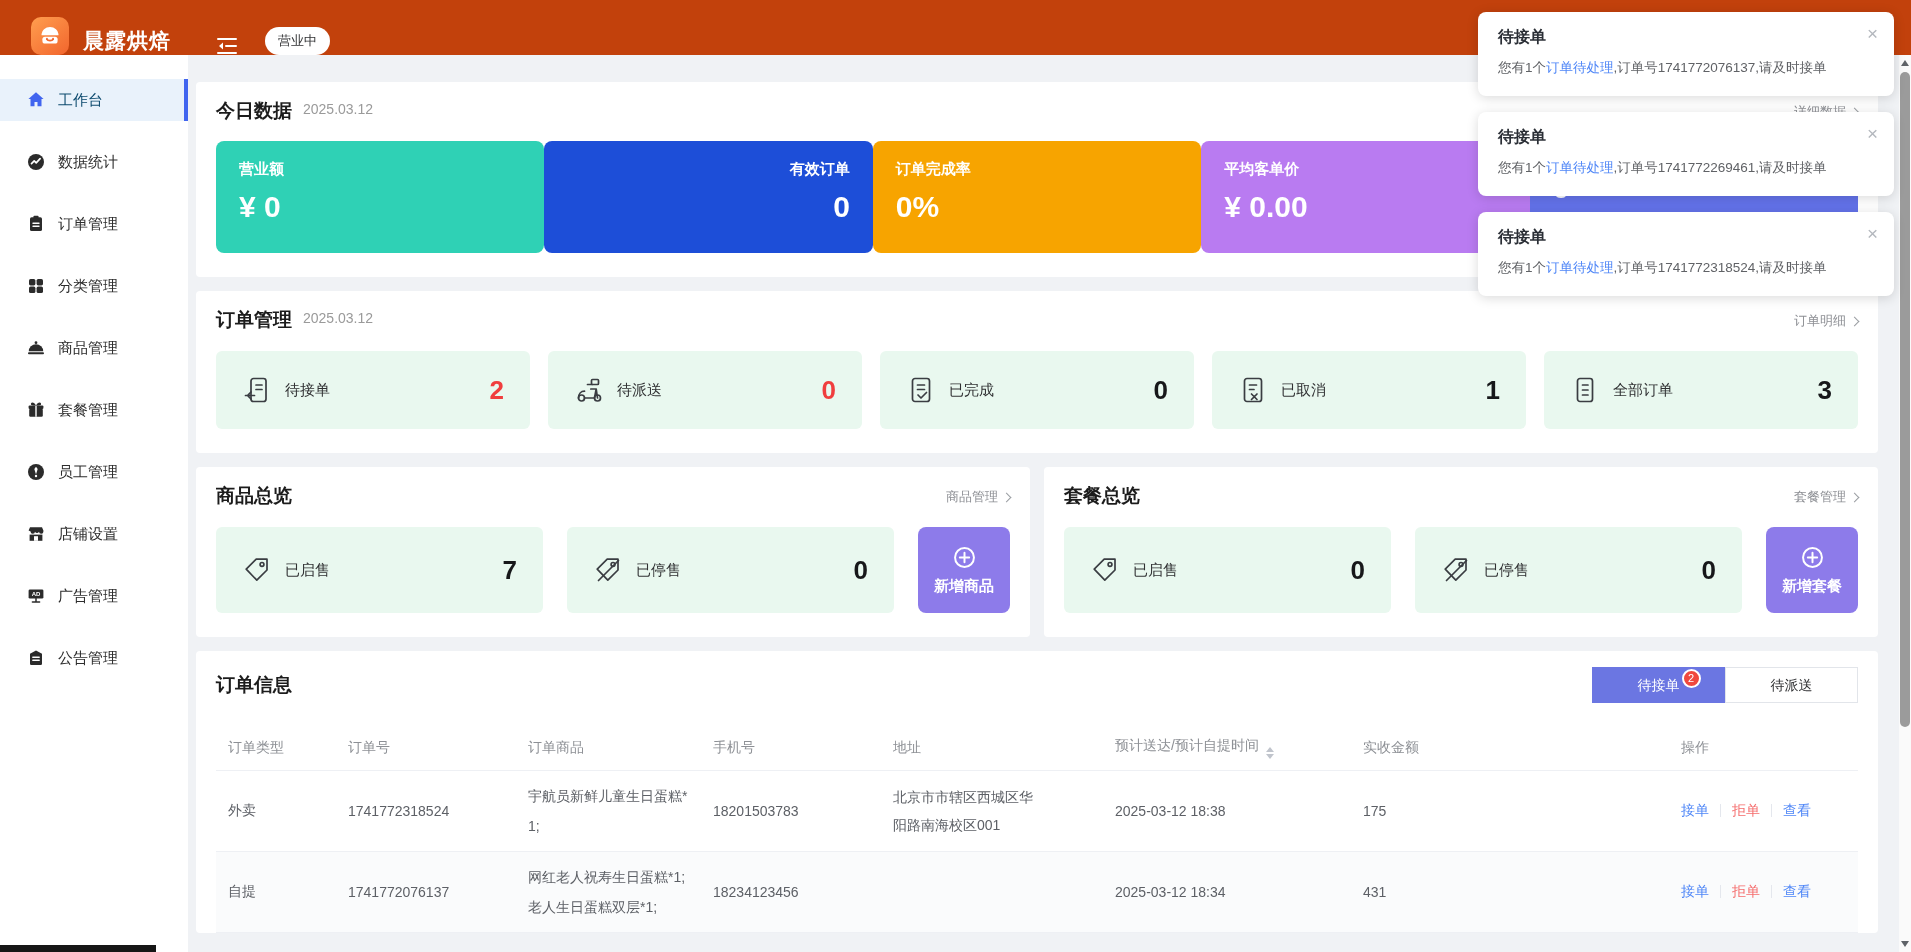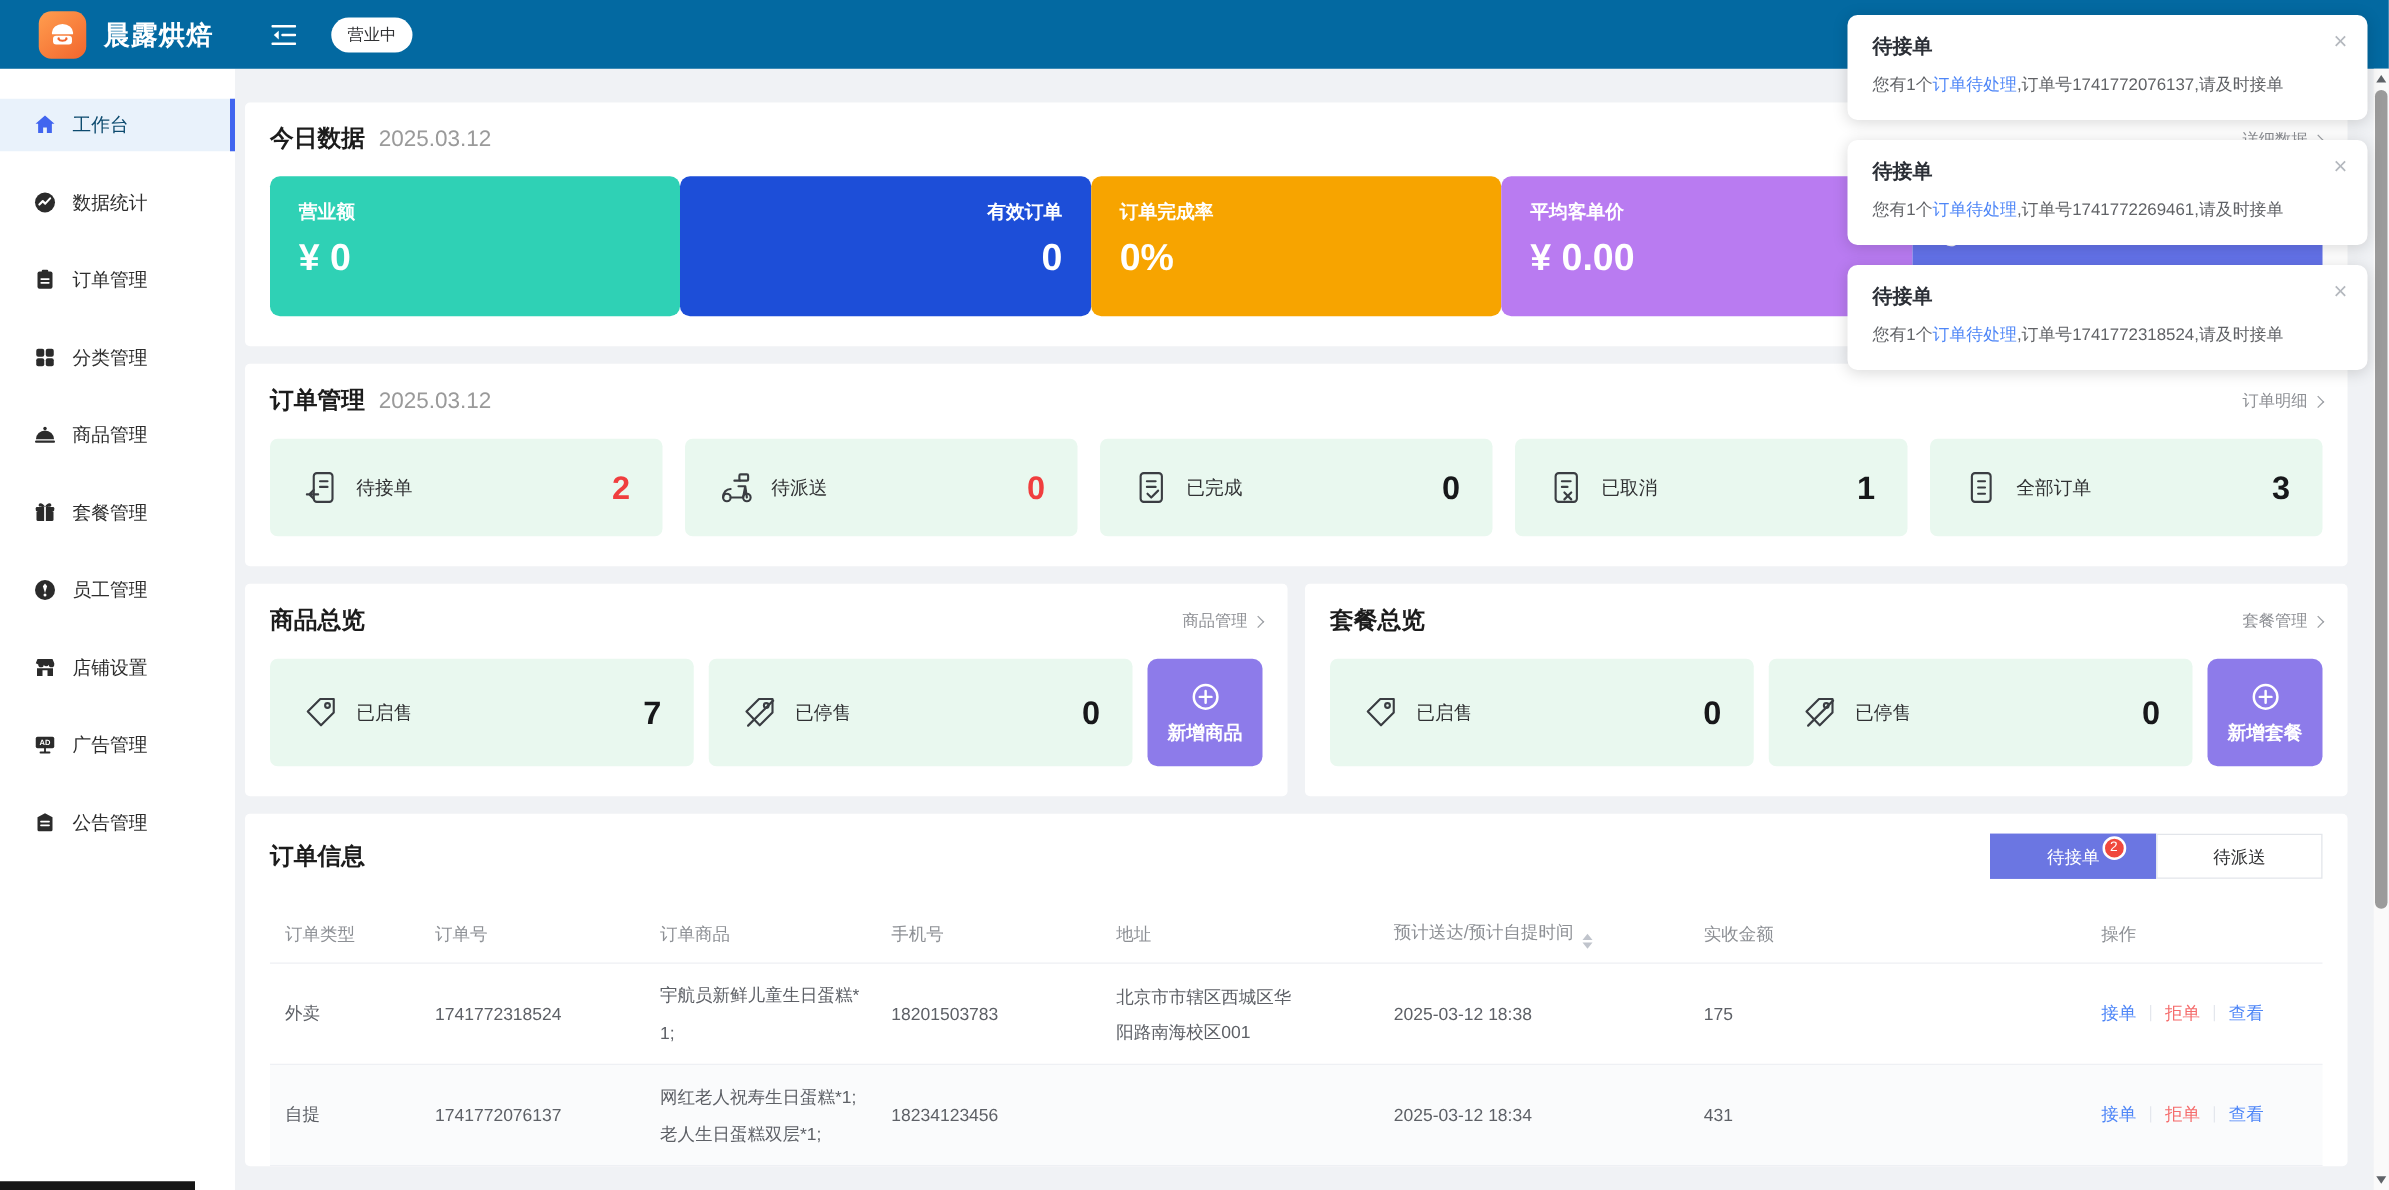--- a/index.html
+++ b/index.html
@@ -1,58 +1,58 @@
 <!DOCTYPE html>
 <html><head>
 <meta charset="utf-8">
 <style>
   *{margin:0;padding:0;box-sizing:border-box}
   html,body{width:1911px;height:952px}
   body{position:relative;font-family:"Liberation Sans",sans-serif;background:#f0f2f5;overflow:hidden;color:#303133}
 
   
-  .topbar{position:absolute;top:0;left:0;width:1911px;height:55px;background:#0369a1;display:flex;align-items:center;z-index:40}
+  .topbar{position:absolute;top:0;left:0;width:1911px;height:55px;background:#c2410c;display:flex;align-items:flex-end;z-index:40}
   .logo{width:38px;height:38px;margin-left:31px;border-radius:10px;background:linear-gradient(140deg,#ff9e4f,#f2652d);display:flex;align-items:center;justify-content:center;flex:0 0 auto}
   .brand{color:#fff;font-size:21px;font-weight:bold;margin-left:14px;letter-spacing:1px}
   .fold-icon{margin-left:46px;display:flex;cursor:pointer}
   .status-badge{margin-left:28px;background:#fff;border-radius:15px;padding:5px 13px;font-size:13px;color:#303133;cursor:pointer}
 
   
   .sidebar{position:absolute;top:55px;left:0;width:188px;height:897px;background:#fff;padding-top:24px;z-index:30}
   .side-item{height:42px;display:flex;align-items:center;padding-left:27px;margin-bottom:20px;font-size:15px;color:#2d2d2d;cursor:pointer;position:relative}
   .side-item .s-icon{width:18px;height:18px;margin-right:13px;display:flex;color:#2b2b2b}
   .side-item.active{background:#e9f2fb;color:#0c4a6e}
   .side-item.active .s-icon{color:#4165ef}
   .side-item.active::after{content:"";position:absolute;right:0;top:0;bottom:0;width:4px;background:#4165ef}
   .taskbar-sliver{position:absolute;left:0;bottom:0;width:156px;height:7px;background:#161616;z-index:95}
 
   
   .main{position:absolute;top:55px;left:172px;width:1723px;height:897px;padding:27px 17px 0 24px;overflow:hidden}
   .panel{background:#fff;border-radius:4px;margin-bottom:14px;padding:16px 20px 24px}
   .panel-head{display:flex;align-items:flex-start}
   .p-title{font-size:19px;font-weight:bold;color:#1c1c1c}
-  .p-date{font-size:18px;color:#9a9a9a;margin-left:11px;padding-top:3px}
+  .p-date{font-size:14px;color:#9a9a9a;margin-left:11px;padding-top:3px}
   .p-link{margin-left:auto;font-size:13px;color:#8d8f94;display:flex;align-items:center;gap:5px;cursor:pointer;padding-top:5px}
   .chev{display:inline-block;width:7px;height:7px;border-top:1.5px solid #9a9da2;border-right:1.5px solid #9a9da2;transform:rotate(45deg)}
 
   .stat-row{display:flex;gap:0;margin-top:17px}
   .stat-card{flex:1;height:112px;border-radius:8px;color:#fff;padding:19px 23px}
   .stat-label{font-size:15px;font-weight:bold}
   .stat-value{font-size:30px;font-weight:bold;margin-top:11px}
 
   .mint-row{display:flex;gap:18px;margin-top:18px}
   .mint-card{flex:1;height:78px;background:#e9f8ef;border-radius:6px;display:flex;align-items:center;padding:0 26px;cursor:pointer}
   .mint-icon{width:30px;height:30px;margin-right:13px;display:flex;color:#3a3d42;flex:0 0 auto}
   .mint-label{font-size:15px;color:#303133}
   .mint-value{margin-left:auto;font-size:26px;font-weight:bold;color:#17181a}
   .mint-value.red{color:#f03e3e}
 
   .overview-row{display:flex;gap:14px}
   .overview-panel{flex:1}
-  .ov-cards{display:flex;gap:12px;margin-top:18px}
+  .ov-cards{display:flex;gap:24px;margin-top:18px}
   .ov-mint{flex:1;height:86px;background:#e9f8ef;border-radius:6px;display:flex;align-items:center;padding:0 26px}
   .add-btn{width:92px;height:86px;background:#8d7bea;border-radius:8px;color:#fff;display:flex;flex-direction:column;align-items:center;justify-content:center;gap:6px;font-size:15px;font-weight:bold;cursor:pointer}
 
   
   .orders-panel{margin-bottom:0;padding-bottom:0}
   .tabs{margin-left:auto;display:flex}
   .tab{width:133px;height:36px;line-height:34px;text-align:center;font-size:14px;background:#fff;border:1px solid #e2e5ea;color:#303133;position:relative;cursor:pointer}
   .tab.active{background:#6b76e2;border-color:#6b76e2;color:#fff}
   .tab-badge{position:absolute;top:1px;left:50%;margin-left:23px;min-width:19px;height:19px;border-radius:10px;background:#f0483e;border:2px solid #fff;color:#fff;font-size:11px;line-height:15px;text-align:center;font-weight:normal}
   .table{margin-top:22px}

